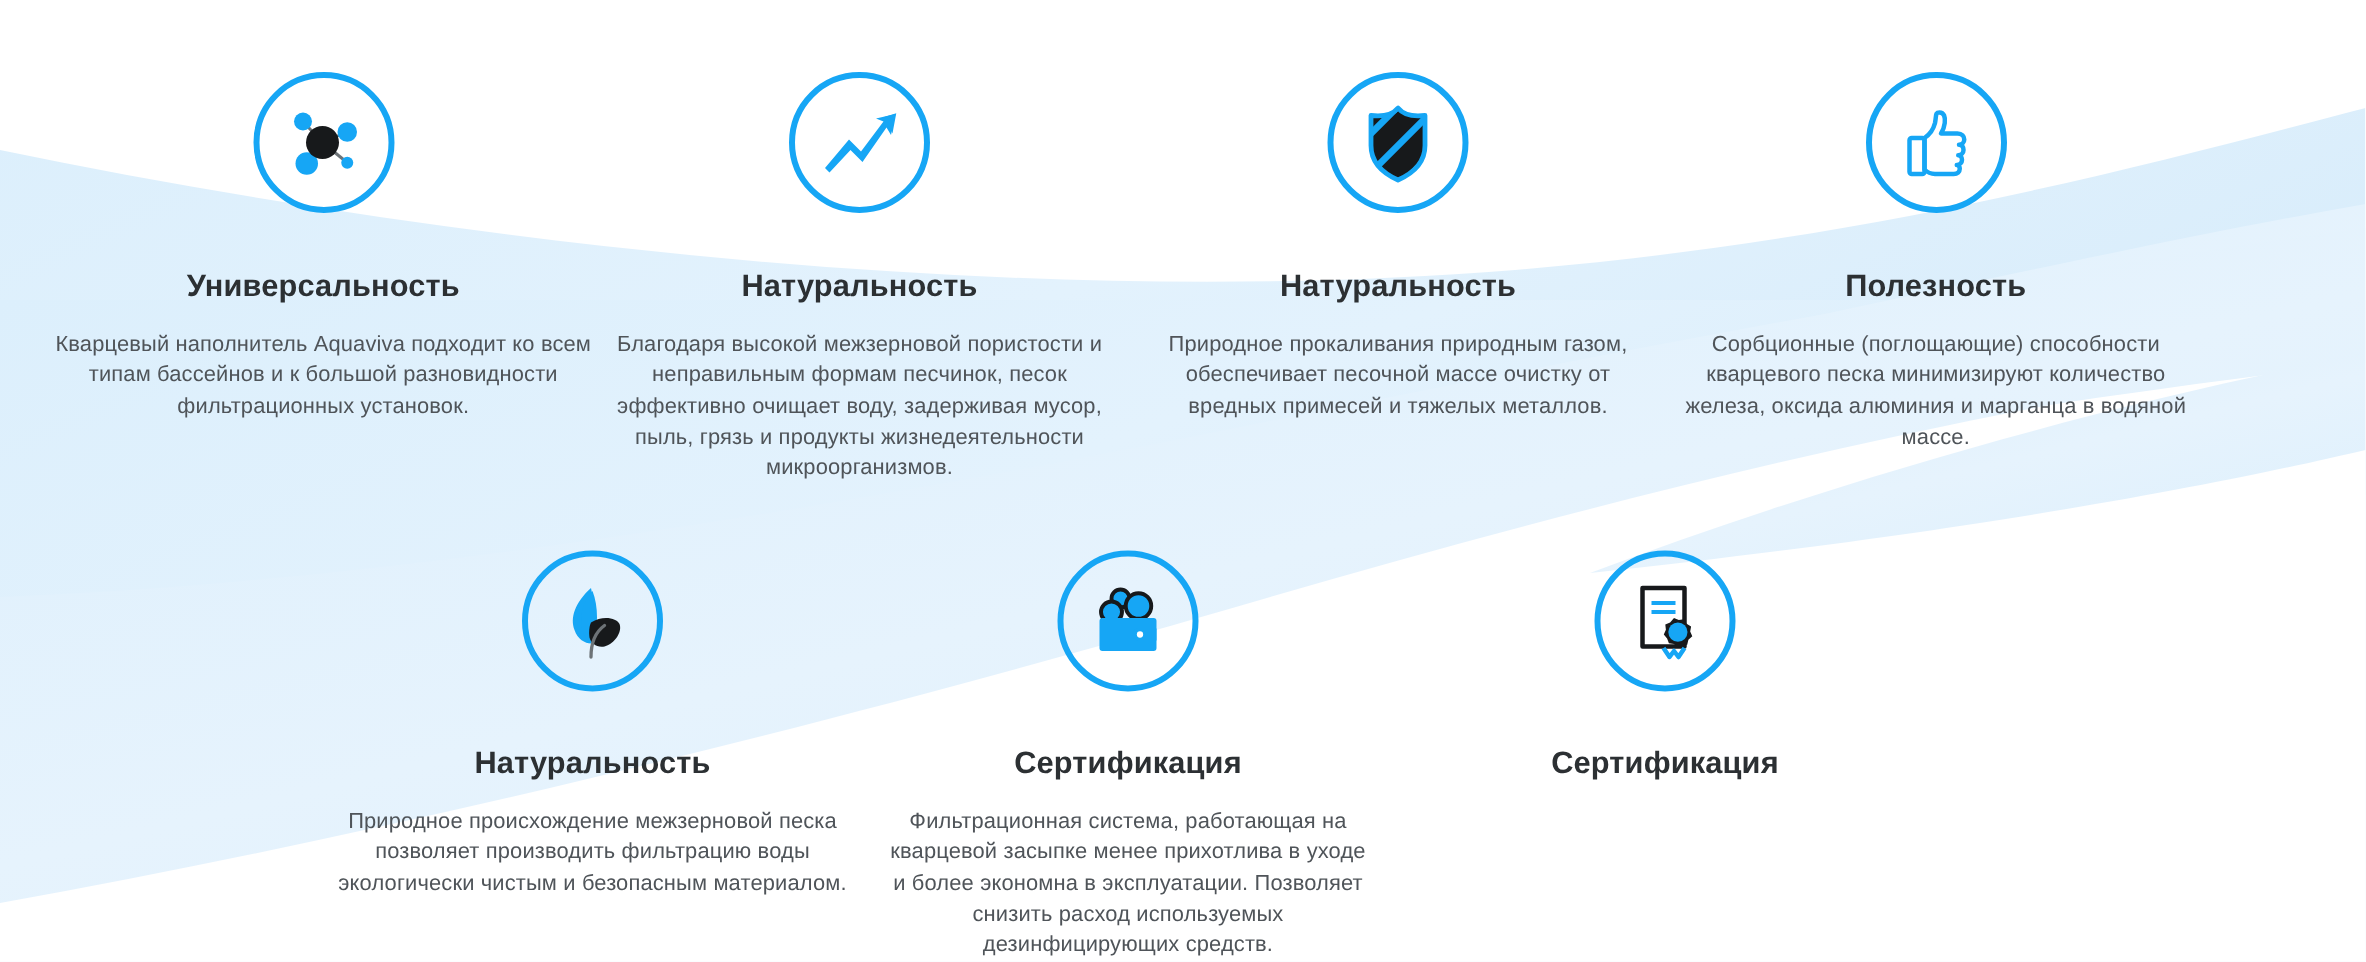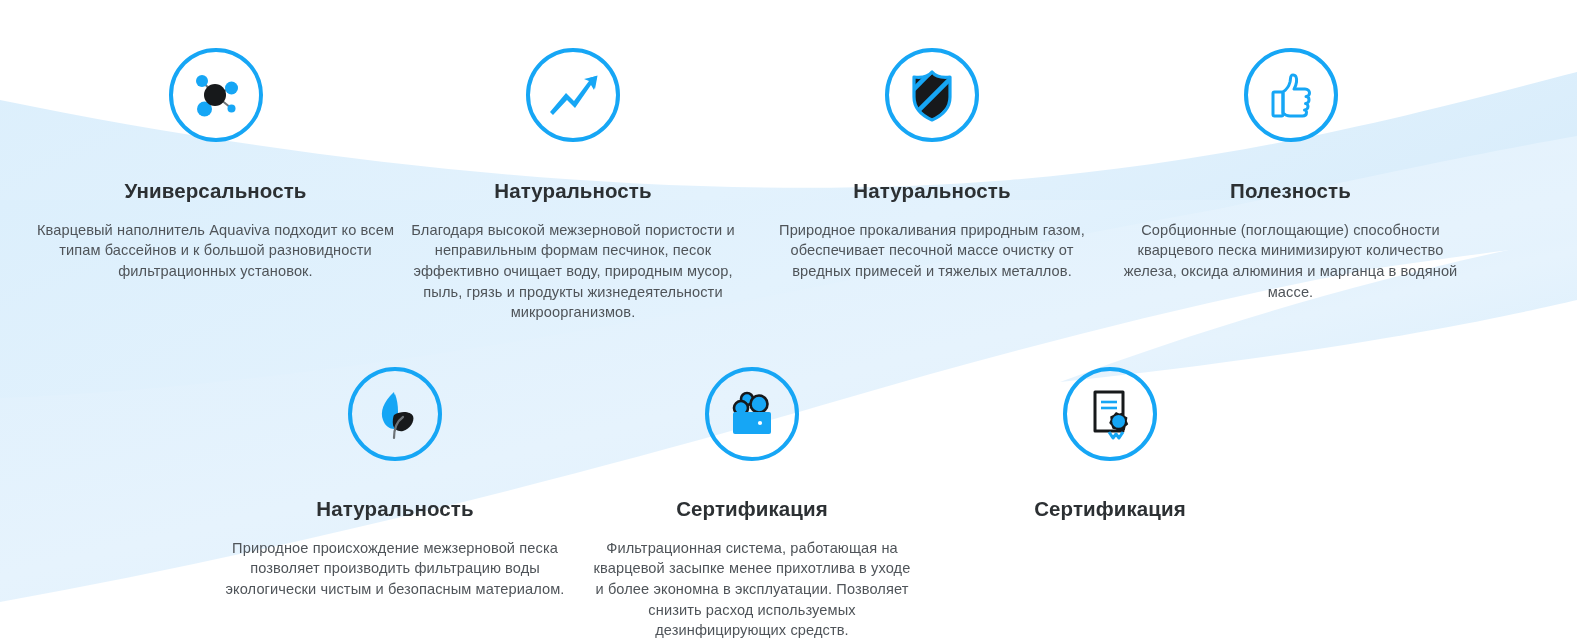--- a/index.html
+++ b/index.html
@@ -178,21 +178,21 @@
     </div>
 
     <div class="card row1" id="card-efficiency">
       <div class="icon-circle">
         <svg width="58" height="58" viewBox="0 0 58 58">
           <path d="M6 46 L22 27 L30 35 L45 15 L40 13 L53 10 L50 24 L47 19 L31 42 L23 34 L9 49 Z" fill="#16a6f5"></path>
           <path d="M45.5 12 L53.5 9.5 L51 23 Z" fill="#16a6f5"></path>
         </svg>
       </div>
       <h3 class="card-title">Натуральность</h3>
-      <p class="card-desc">Благодаря высокой межзерновой пористости и неправильным формам песчинок, песок эффективно очищает воду, природным мусор, пыль, грязь и продукты жизнедеятельности микроорганизмов.</p>
+      <p class="card-desc">Благодаря высокой межзерновой пористости и неправильным формам песчинок, песок эффективно очищает воду, задерживая мусор, пыль, грязь и продукты жизнедеятельности микроорганизмов.</p>
     </div>
 
     <div class="card row1" id="card-safety">
       <div class="icon-circle">
         <svg width="52" height="56" viewBox="0 0 52 56">
           <defs>
             <clipPath id="shieldClip">
               <path d="M26 5 C 22 10 16 11 8 10 L8 30 C 8 42 17 49 26 53
                        C 35 49 44 42 44 30 L44 10 C 36 11 30 10 26 5 Z"></path>
             </clipPath>

